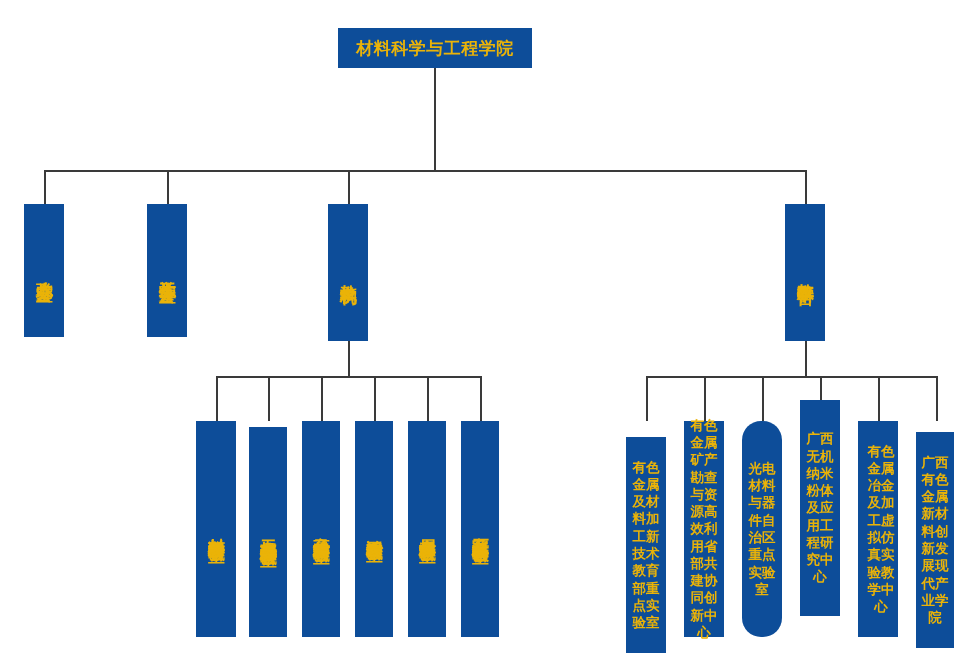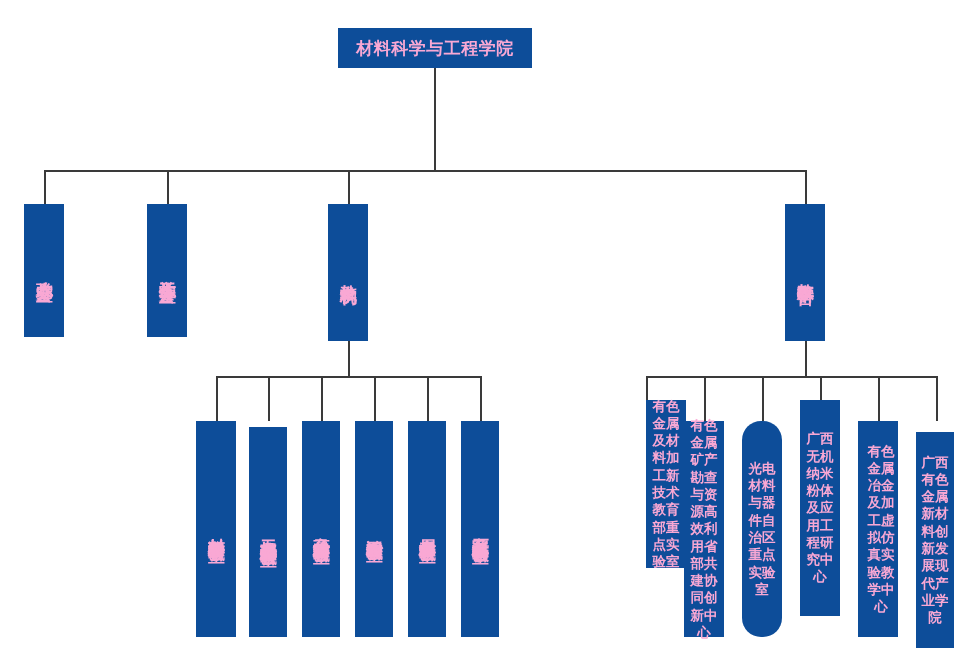--- a/index.html
+++ b/index.html
@@ -12,21 +12,21 @@
     width: 969px;
     height: 661px;
     background: #ffffff;
     font-family: "DejaVu Sans", "Liberation Sans", sans-serif;
     overflow: hidden;
   }
   
   .node {
     position: absolute;
     background: #0d4d99;
-    color: #f9a8d4;
+    color: #eab308;
     font-weight: bold;
     box-sizing: border-box;
     display: flex;
     align-items: center;
     justify-content: center;
     text-align: center;
     letter-spacing: 0.5px;
     line-height: 1.18;
     z-index: 3;
   }
@@ -130,21 +130,21 @@
   <div class="node vertical" style="left:355px; top:421px; width:38px; height:216px;">
     <span class="label">冶金工程教研室</span>
   </div>
   <div class="node vertical" style="left:408px; top:421px; width:38px; height:216px;">
     <span class="label">金属材料工程教研室</span>
   </div>
   <div class="node vertical" style="left:461px; top:421px; width:38px; height:216px;">
     <span class="label">宝石及材料工艺学教研室</span>
   </div>
 
-  <div class="node wrapped" style="left:626px; top:400px; width:40px; height:168px;margin-left:20px;">
+  <div class="node wrapped" style="left:626px; top:437px; width:40px; height:216px;">
     <span class="label">有色金属及材料加工新技术教育部重点实验室</span>
   </div>
   <div class="node wrapped" style="left:684px; top:421px; width:40px; height:216px;">
     <span class="label">有色金属矿产勘查与资源高效利用省部共建协同创新中心</span>
   </div>
   <div class="node wrapped" style="left:742px; top:421px; width:40px; height:216px;border-radius:19px;">
     <span class="label">光电材料与器件自治区重点实验室</span>
   </div>
   <div class="node wrapped" style="left:800px; top:400px; width:40px; height:216px;">
     <span class="label">广西无机纳米粉体及应用工程研究中心</span>

